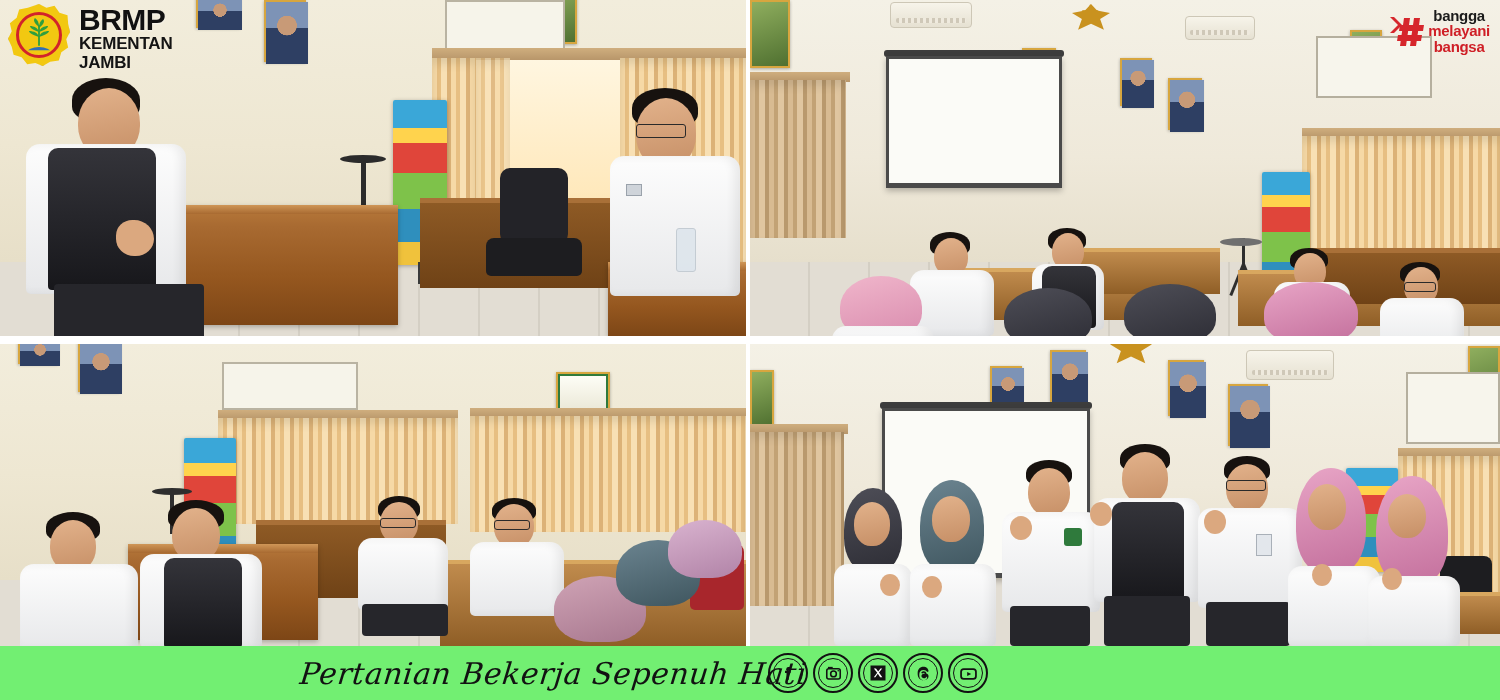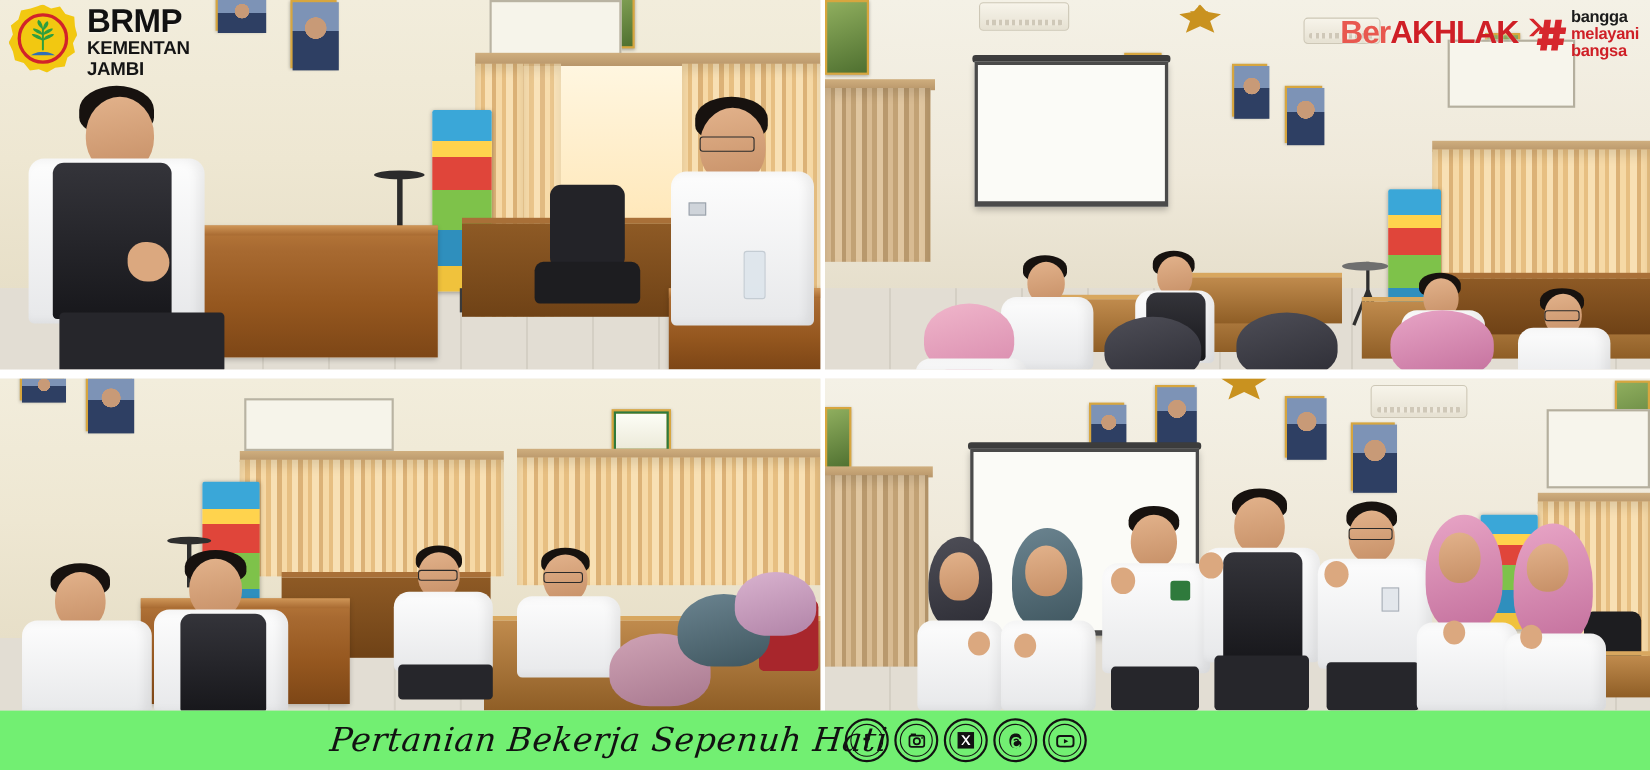--- a/index.html
+++ b/index.html
@@ -131,21 +131,21 @@
 
   
   .berakhlak { position:absolute; right:10px; top:8px; z-index:40;
       display:flex; align-items:center; gap:4px; }
   .ber-word { font-size:29px; font-weight:bold; line-height:1; letter-spacing:-1px;
       text-shadow:0 1px 2px rgba(255,255,255,.5); }
   .ber-a { color:#e8584f; }
   .ber-b { color:#cf1f26; }
   .ber-mark { position:relative; width:40px; height:36px; }
   .ber-tag { line-height:1.02; }
-  .ber-tag div { font-size:15px; font-weight:bold; letter-spacing:-0.3px; }
+  .ber-tag div { font-size:15px; font-weight:bold; letter-spacing:-0.3px;text-align:center; }
   .tag-1 { color:#1b1b1b; }
   .tag-2 { color:#cf1f26; }
   .tag-3 { color:#cf1f26; }
 
   
   .title-band { position:absolute; left:278px; top:311px; width:955px; height:62px;
       background:rgba(214,238,206,0.86); border-radius:16px; z-index:30;
       display:flex; align-items:center; justify-content:center; }
   .title-text { font-size:40px; font-weight:bold; color:#0b0b0b;
       letter-spacing:-0.2px; white-space:nowrap;
@@ -523,23 +523,20 @@
       <div class="badge-water"></div>
     </div>
     <div class="brmp-text">
       <div class="brmp-title">BRMP</div>
       <div class="brmp-sub1">KEMENTAN</div>
       <div class="brmp-sub2">JAMBI</div>
     </div>
   </div>
 
   <div class="berakhlak">
-    <div class="ber-word">
-      <span class="ber-a">Ber</span><span class="ber-b">AKHLAK</span>
-    </div>
     <div class="ber-mark">
       <svg viewBox="0 0 40 36" width="40" height="36">
         <g fill="#d6262c">
           <path d="M6 4 L14 12 L6 20 L10 20 L18 12 L10 4 Z"></path>
           <path d="M20 5 L26 5 L22 33 L16 33 Z"></path>
           <path d="M30 5 L36 5 L32 33 L26 33 Z"></path>
           <path d="M16 12 L40 12 L39 18 L15 18 Z"></path>
           <path d="M14 22 L38 22 L37 28 L13 28 Z"></path>
         </g>
       </svg>

